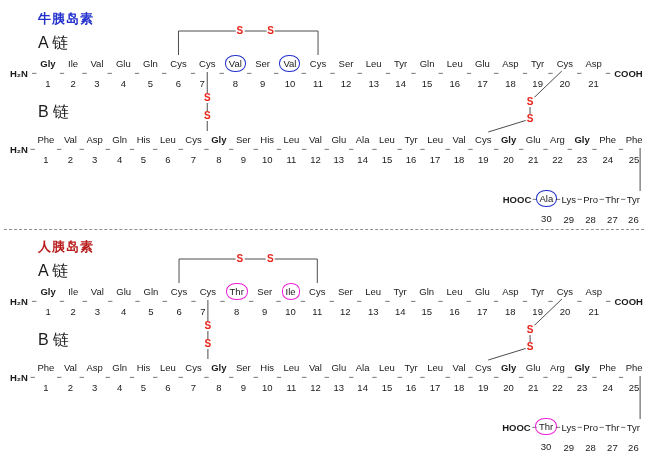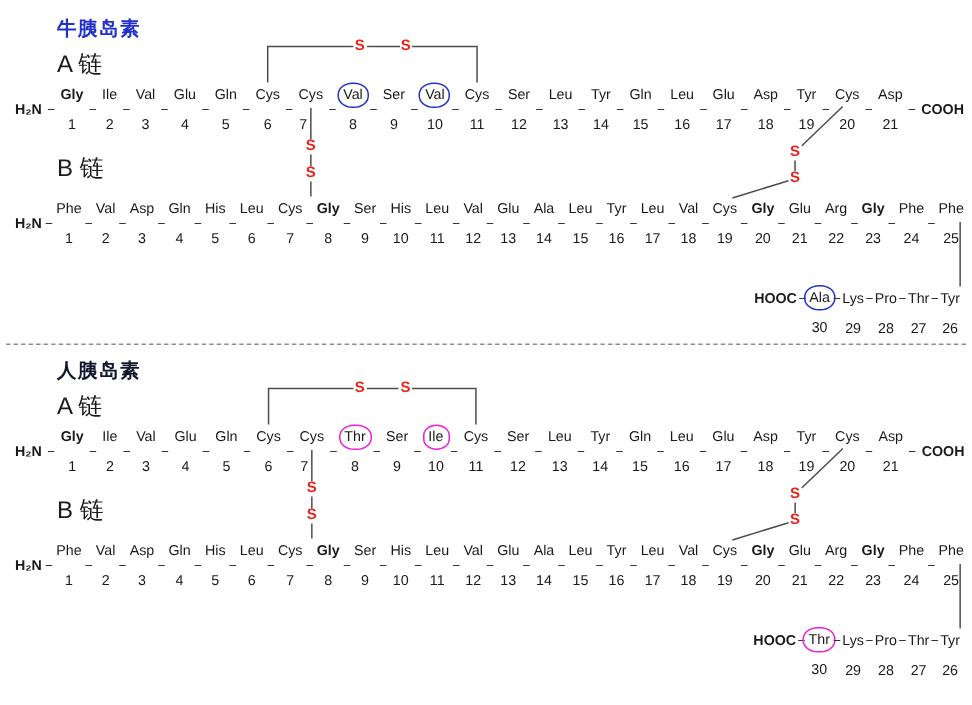--- a/index.html
+++ b/index.html
@@ -333,21 +333,21 @@
         <span class="cell">
           <span class="aa">Tyr</span>
           <span class="num">26</span>
         </span>
       </div>
   </div>
 
   <div class="sep"></div>
 
   <div class="section" style="top:228px">
-    <div class="title" style="color: #0f172a;">人胰岛素</div>
+    <div class="title" style="color: #b91c1c;">人胰岛素</div>
     <div class="chain-label a-label">A 链</div>
     <div class="chain a-chain">
         <span class="cell">
           <span class="aa b">H₂N</span>
         </span>
         <span class="dash">−</span>
         <span class="cell">
           <span class="aa b">Gly</span>
           <span class="num">1</span>
         </span>

